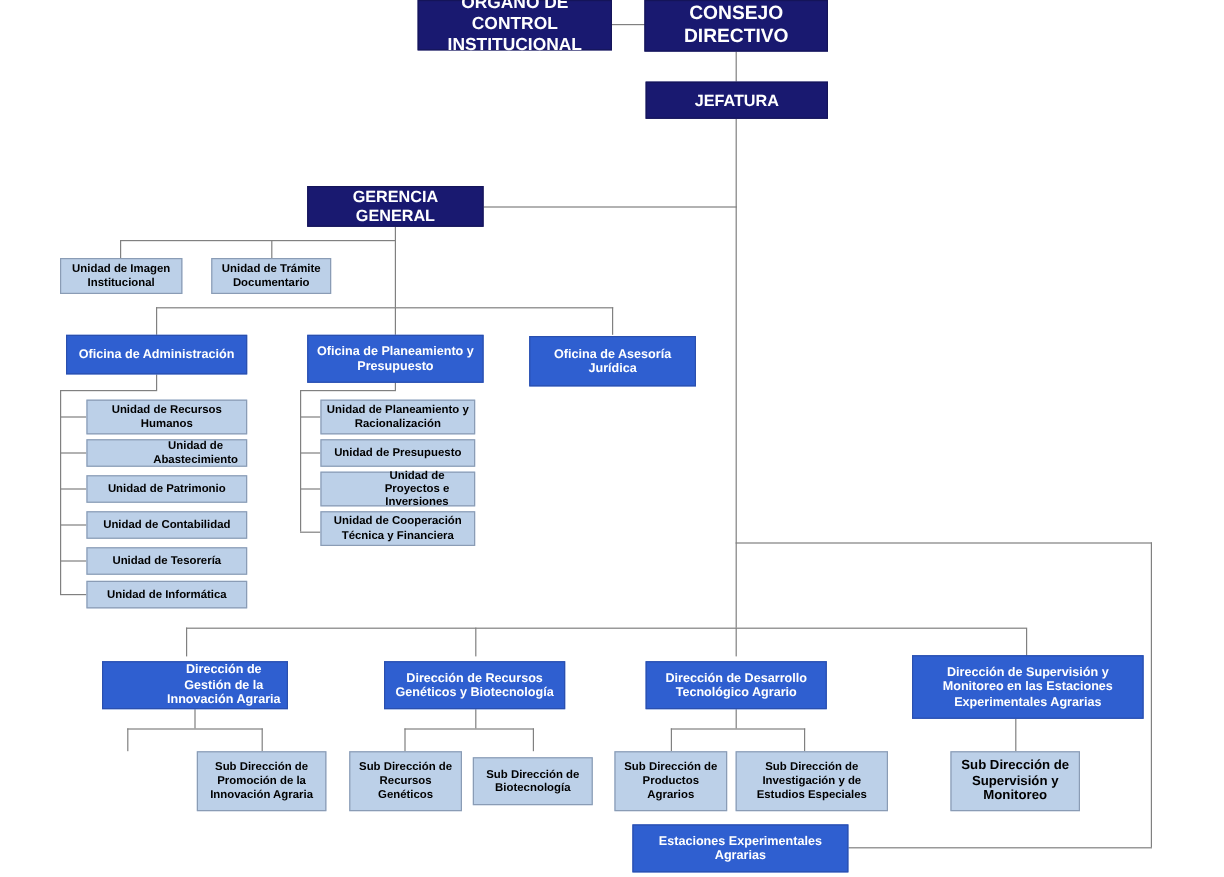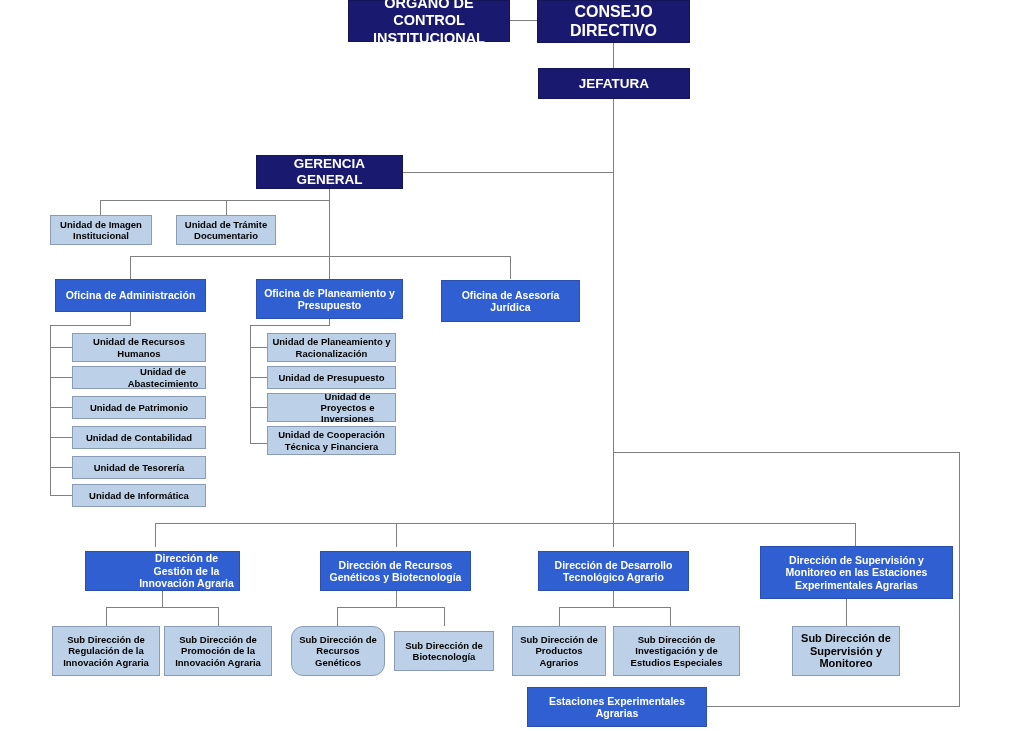--- a/index.html
+++ b/index.html
@@ -213,29 +213,26 @@
   </div>
 
   <div class="node lvl-blue" style="left:538px; top:551px; width:151px; height:40px; font-size:10.5px;">
     <span>Dirección de Desarrollo Tecnológico Agrario</span>
   </div>
 
   <div class="node lvl-blue" style="left:760px; top:546px; width:193px; height:53px; font-size:10.5px;">
     <span>Dirección de Supervisión y Monitoreo en las Estaciones Experimentales Agrarias</span>
   </div>
 
-  <div class="node lvl-light" style="left:52px; top:626px; width:108px; height:50px; font-size:9.5px;">
-    <span>Sub Dirección de Regulación de la Innovación Agraria</span>
-  </div>
 
   <div class="node lvl-light" style="left:164px; top:626px; width:108px; height:50px; font-size:9.5px;">
     <span>Sub Dirección de Promoción de la Innovación Agraria</span>
   </div>
 
-  <div class="node lvl-light" style="left:291px; top:626px; width:94px; height:50px; font-size:9.5px;border-radius:12px;">
+  <div class="node lvl-light" style="left:291px; top:626px; width:94px; height:50px; font-size:9.5px;">
     <span>Sub Dirección de Recursos Genéticos</span>
   </div>
 
   <div class="node lvl-light" style="left:394px; top:631px; width:100px; height:40px; font-size:9.5px;">
     <span>Sub Dirección de Biotecnología</span>
   </div>
 
   <div class="node lvl-light" style="left:512px; top:626px; width:94px; height:50px; font-size:9.5px;">
     <span>Sub Dirección de Productos Agrarios</span>
   </div>

